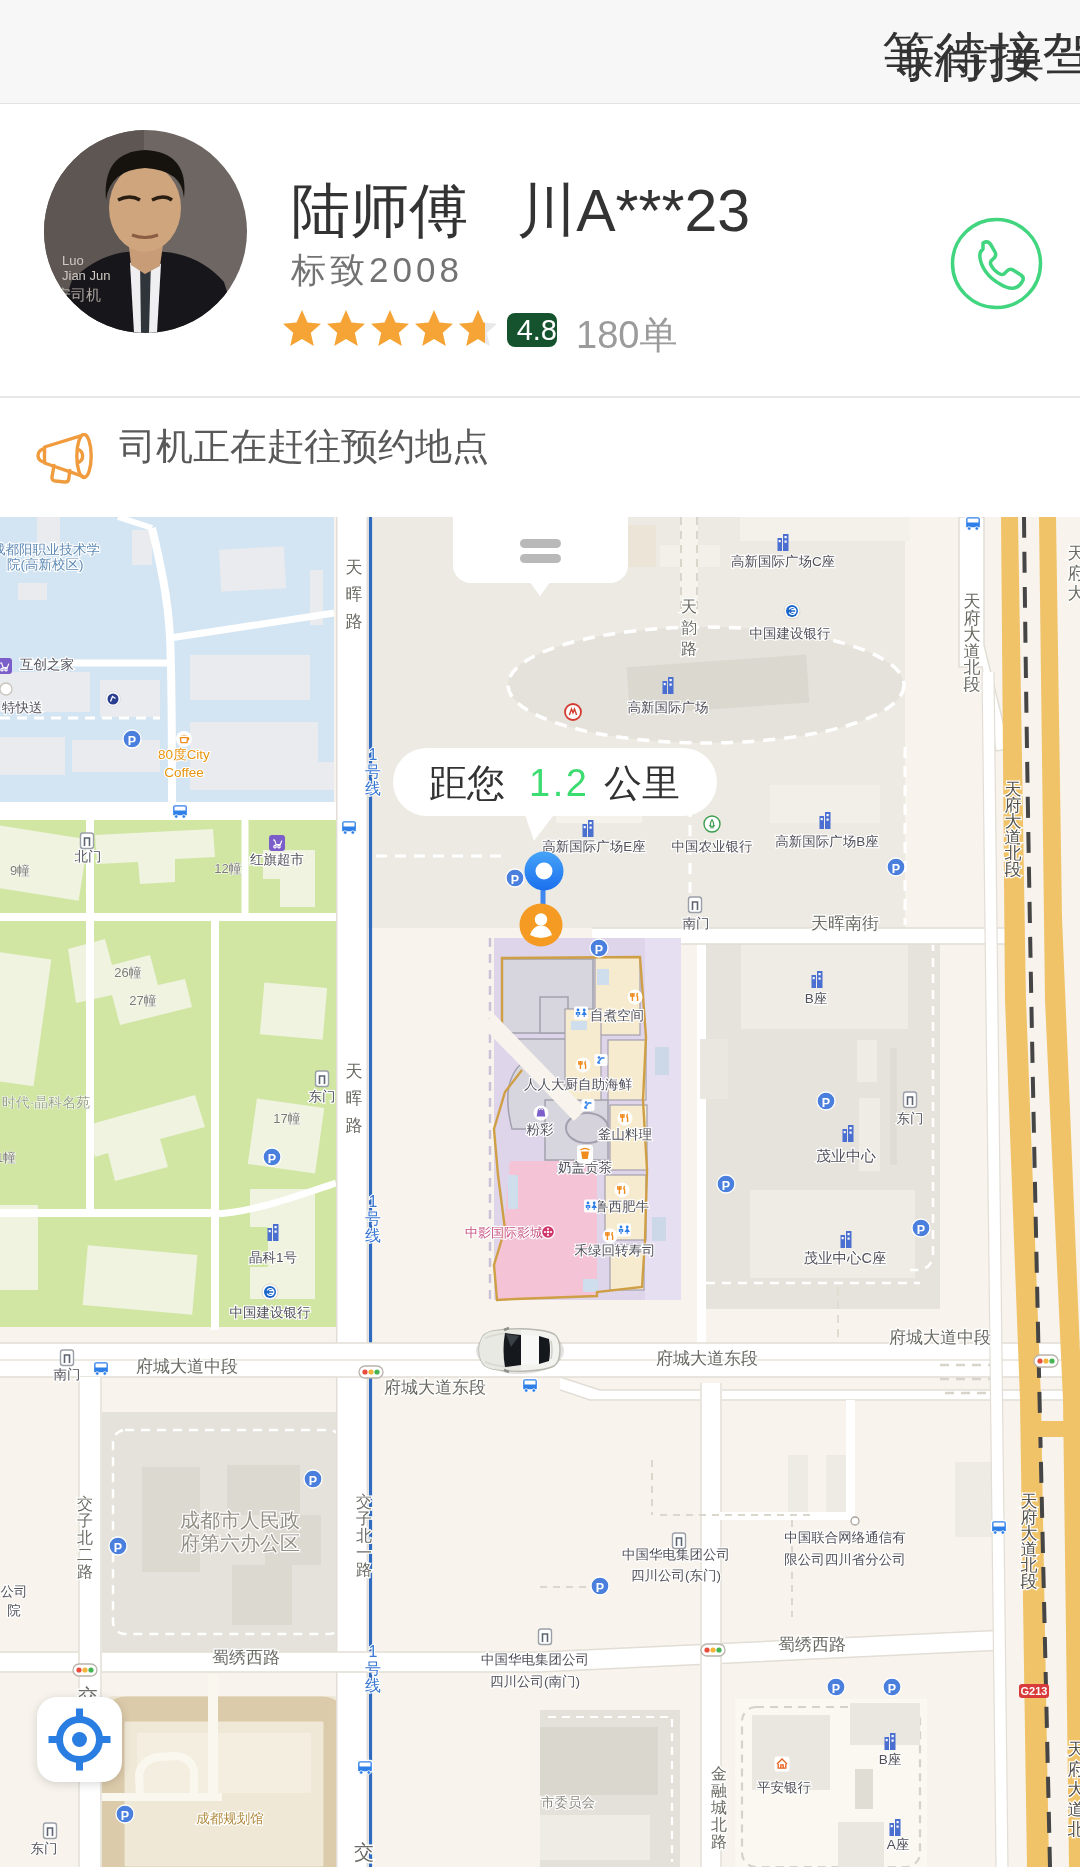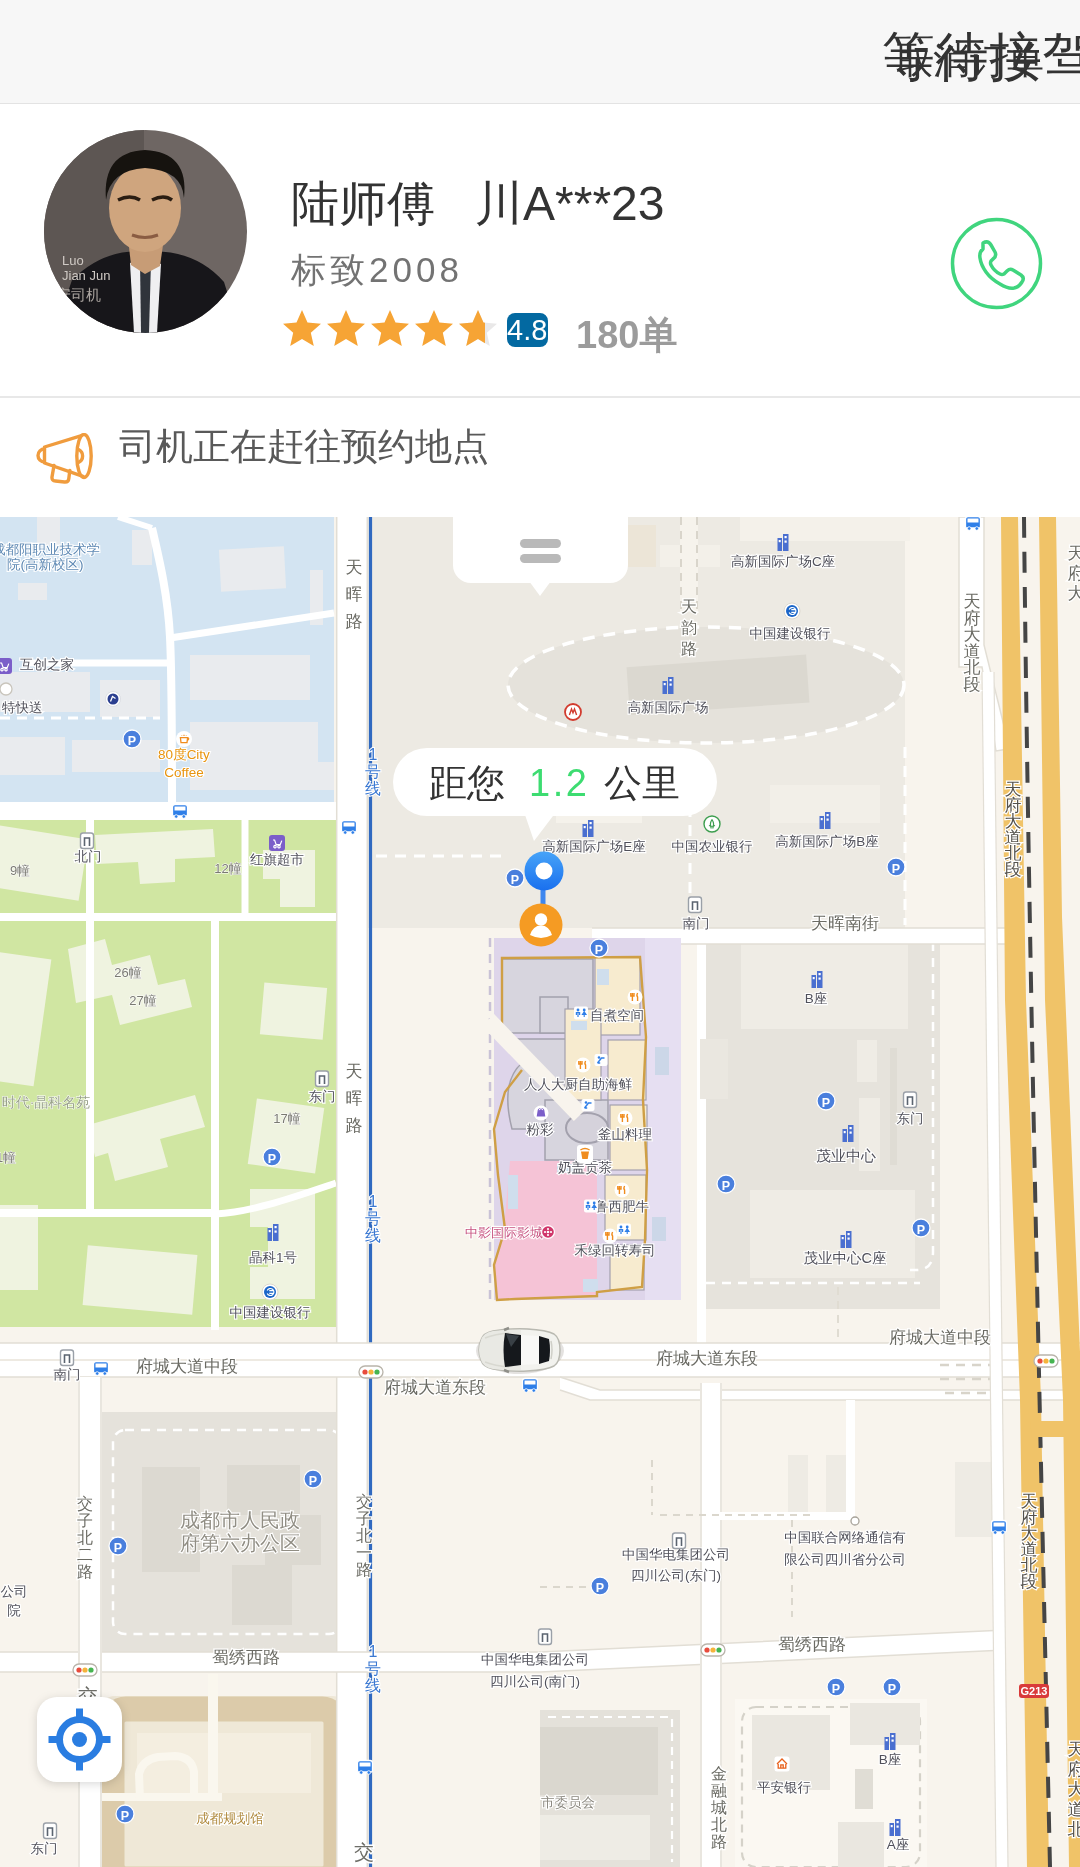--- a/index.html
+++ b/index.html
@@ -40,21 +40,21 @@
     <path d="M74 70 q12 -6 22 0" stroke="#2a1d12" stroke-width="3.5" fill="none"></path>
     <path d="M108 70 q12 -6 20 0" stroke="#2a1d12" stroke-width="3.5" fill="none"></path>
 
     <path d="M88 105 q13 5 26 0" stroke="#8a5c42" stroke-width="3" fill="none"></path>
     <text x="18" y="135" font-size="13" fill="#cfc9c4" font-family="Liberation Sans">Luo</text>
     <text x="18" y="150" font-size="13" fill="#cfc9c4" font-family="Liberation Sans">Jian Jun</text>
     <text x="12" y="170" font-size="15" fill="#aaa49f" font-family="Liberation Sans">安司机</text>
   </g>
 </svg>
 
-<div class="abs" style="left:291px;top:172px;font-size:48px;color:#333;">陆师傅&nbsp;&nbsp;&nbsp;川A***23</div>
+<div class="abs" style="left:291px;top:172px;font-size:59px;color:#333;">陆师傅&nbsp;&nbsp;&nbsp;川A***23</div>
 
 <div class="abs" style="left:291px;top:247px;font-size:35px;color:#737373;letter-spacing:4px;">标致2008</div>
 
 <svg class="abs" style="left:282px;top:308px;" width="222" height="44" viewBox="0 0 222 44">
   <defs>
     <path id="st" d="M20 2 L25.5 14.5 L39 15.8 L28.8 24.8 L31.8 38 L20 31 L8.2 38 L11.2 24.8 L1 15.8 L14.5 14.5 Z"></path>
     <clipPath id="half">
         <rect x="0" y="0" width="27" height="44"></rect>
       </clipPath>
   </defs>
@@ -63,23 +63,23 @@
   <use href="#st" x="88" fill="#f6a435"></use>
   <use href="#st" x="132" fill="#f6a435"></use>
   <g transform="translate(176,0)">
       <use href="#st" fill="#e9e8e8"></use>
       <g clip-path="url(#half)">
         <use href="#st" fill="#f6a435"></use>
       </g>
     </g>
 </svg>
 
-<div class="abs" style="left:507px;top:313px;width:41px;height:34px;background:#0369a1;border-radius:8px;color:#fff;font-size:29px;text-align:left;line-height:35px;">4.8</div>
-
-<div class="abs" style="left:576px;top:310px;font-size:38px;color:#9b9b9b;font-weight:bold;">180单</div>
+<div class="abs" style="left:507px;top:313px;width:50px;height:34px;background:#14532d;border-radius:8px;color:#fff;font-size:29px;text-align:right;line-height:35px;">4.8</div>
+
+<div class="abs" style="left:576px;top:310px;font-size:38px;color:#9b9b9b;">180单</div>
 
 <svg class="abs" style="left:950px;top:217px;" width="93" height="93" viewBox="0 0 93 93">
   <circle cx="46.5" cy="46.5" r="44" fill="none" stroke="#40d57e" stroke-width="3.5"></circle>
   <path d="M33 26 q5 -3 8 2 l4 7 q2 4 -2 7 l-2 2 q-1 2 0 4 q3 6 9 9 q2 1 4 0 l3 -3 q3 -3 6 -1 l8 5 q4 3 1 7 q-3 5 -8 6 q-6 1 -14 -4 q-9 -5 -14 -12 q-5 -7 -6 -14 q-1 -6 3 -9 z" fill="none" stroke="#40d57e" stroke-width="3.5" stroke-linejoin="round"></path>
 </svg>
 
 <div class="abs" style="left:0;top:396px;width:1080px;height:2px;background:#e8e8e8;"></div>
 
 <svg class="abs" style="left:35px;top:433px;" width="58" height="51" viewBox="0 0 58 51">
   <g fill="none" stroke="#f09c3e" stroke-width="3.4" stroke-linejoin="round" stroke-linecap="round">

